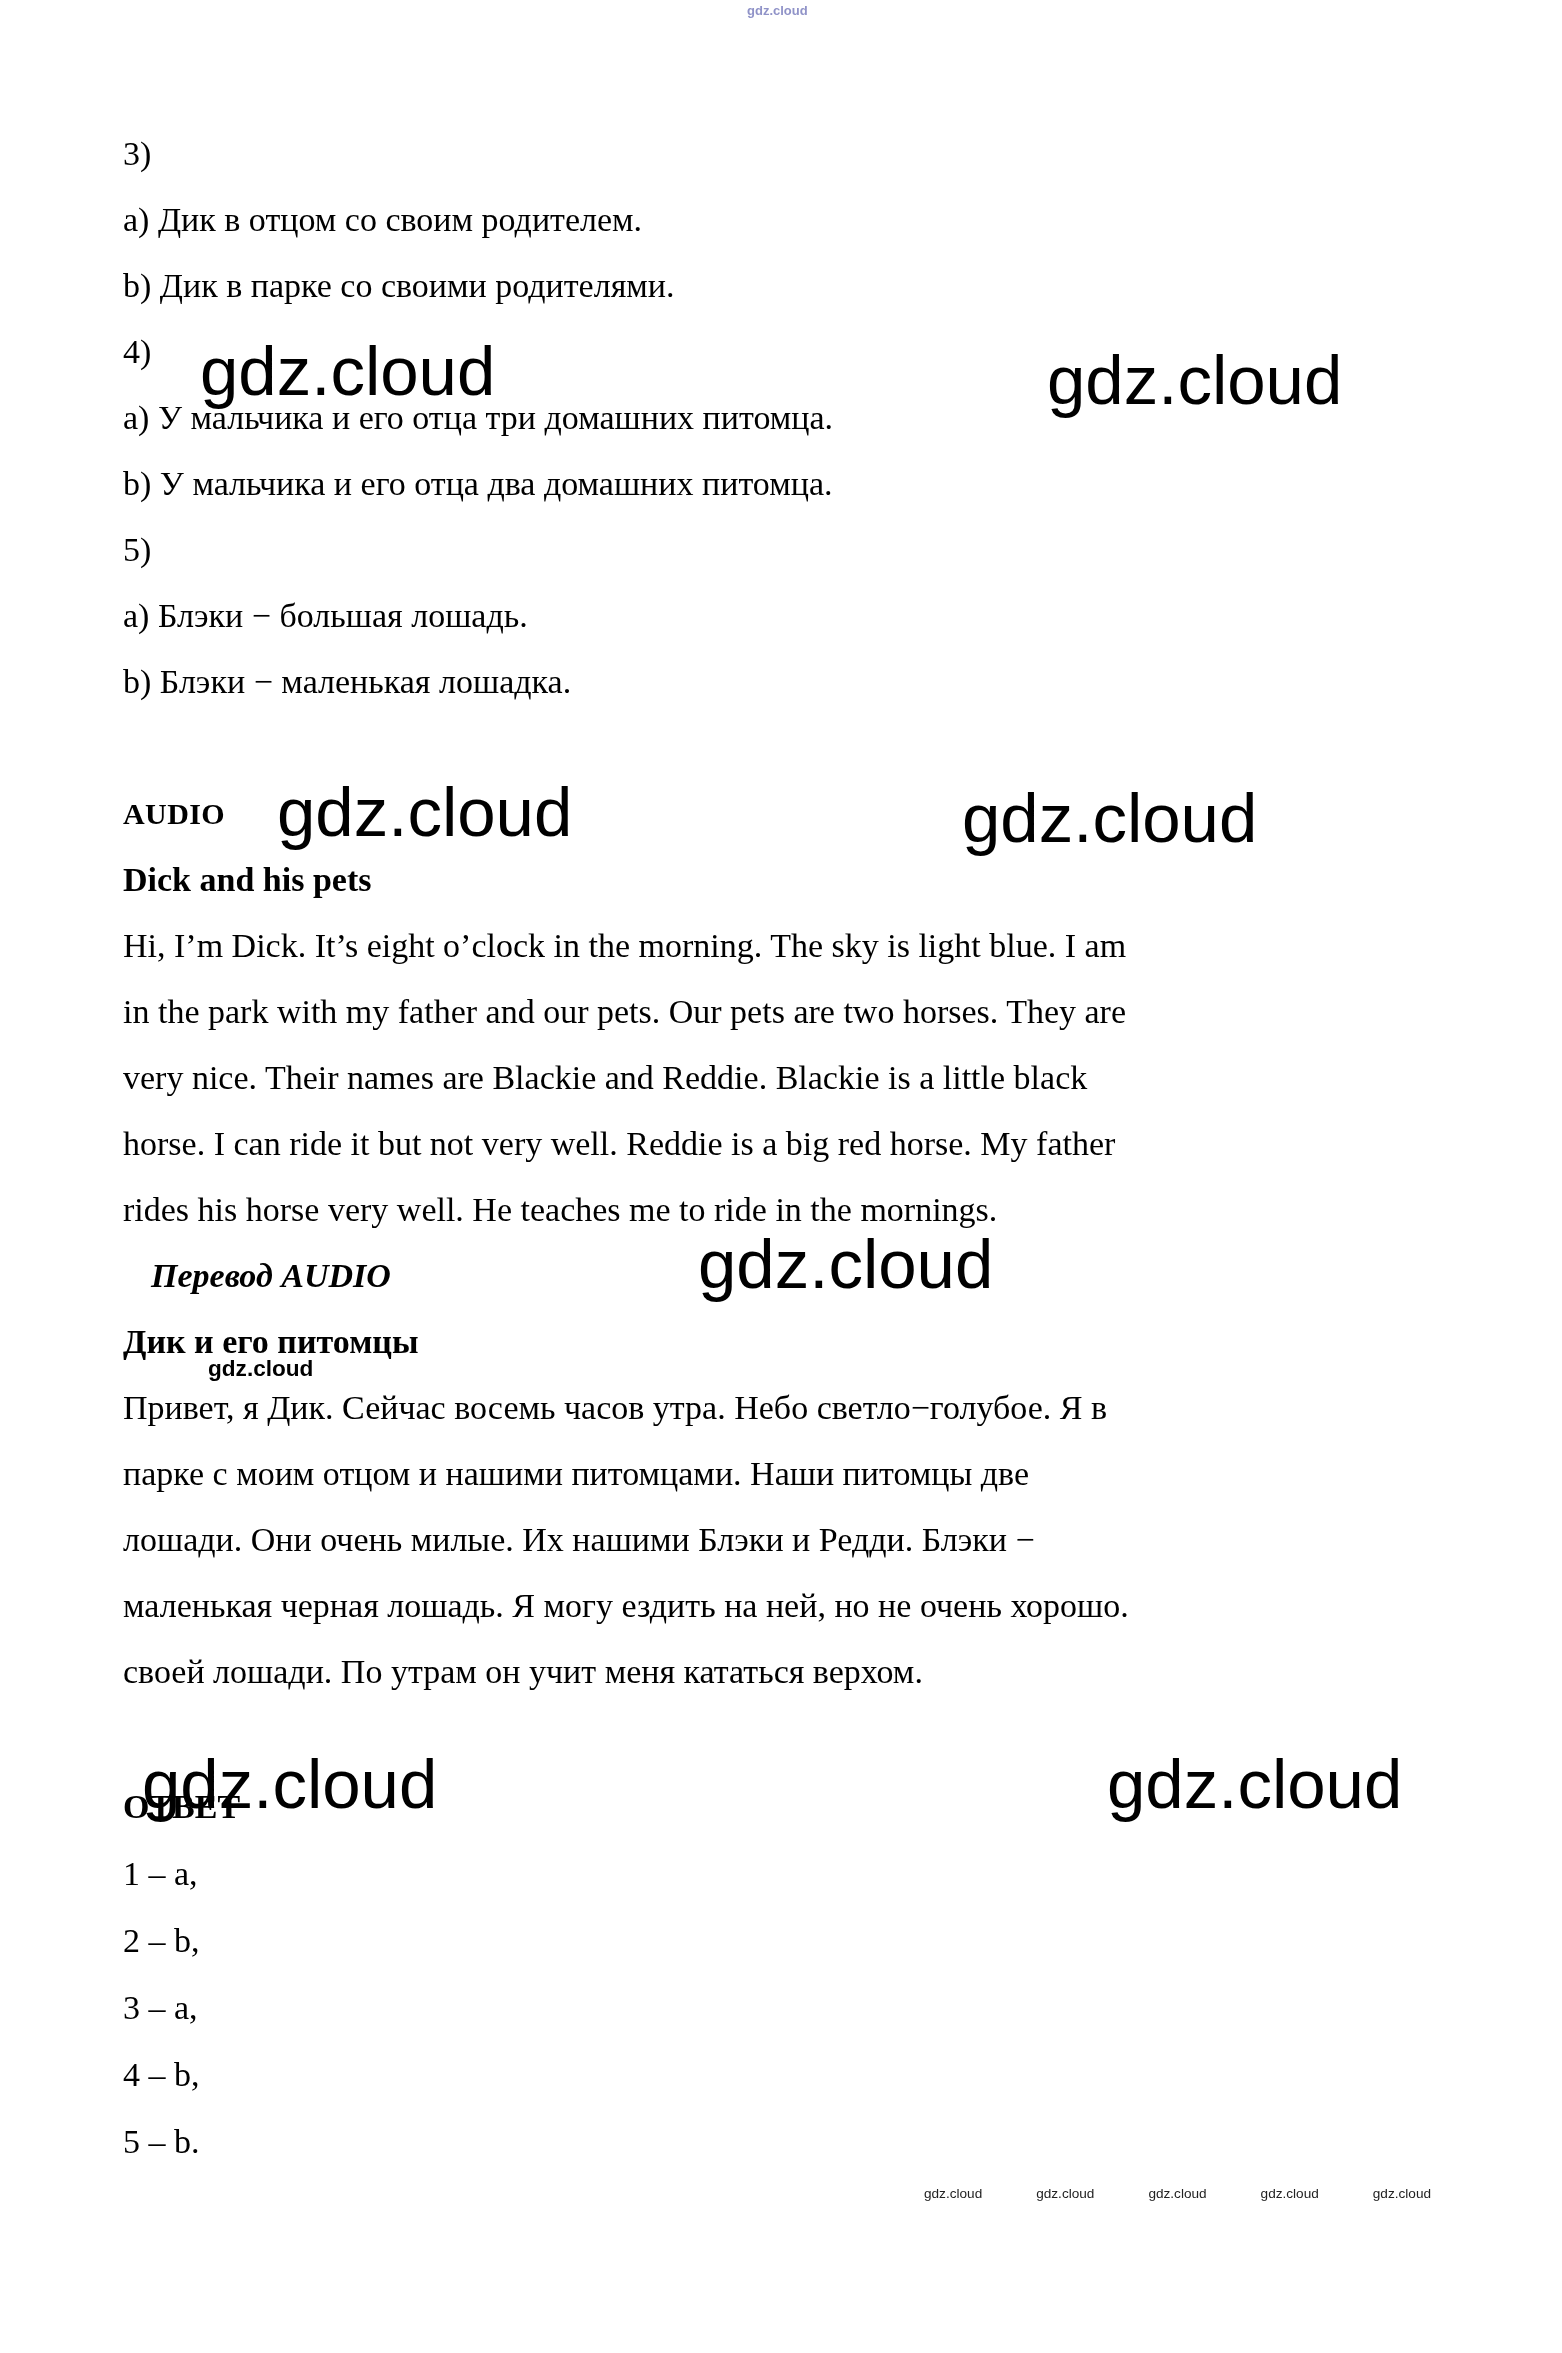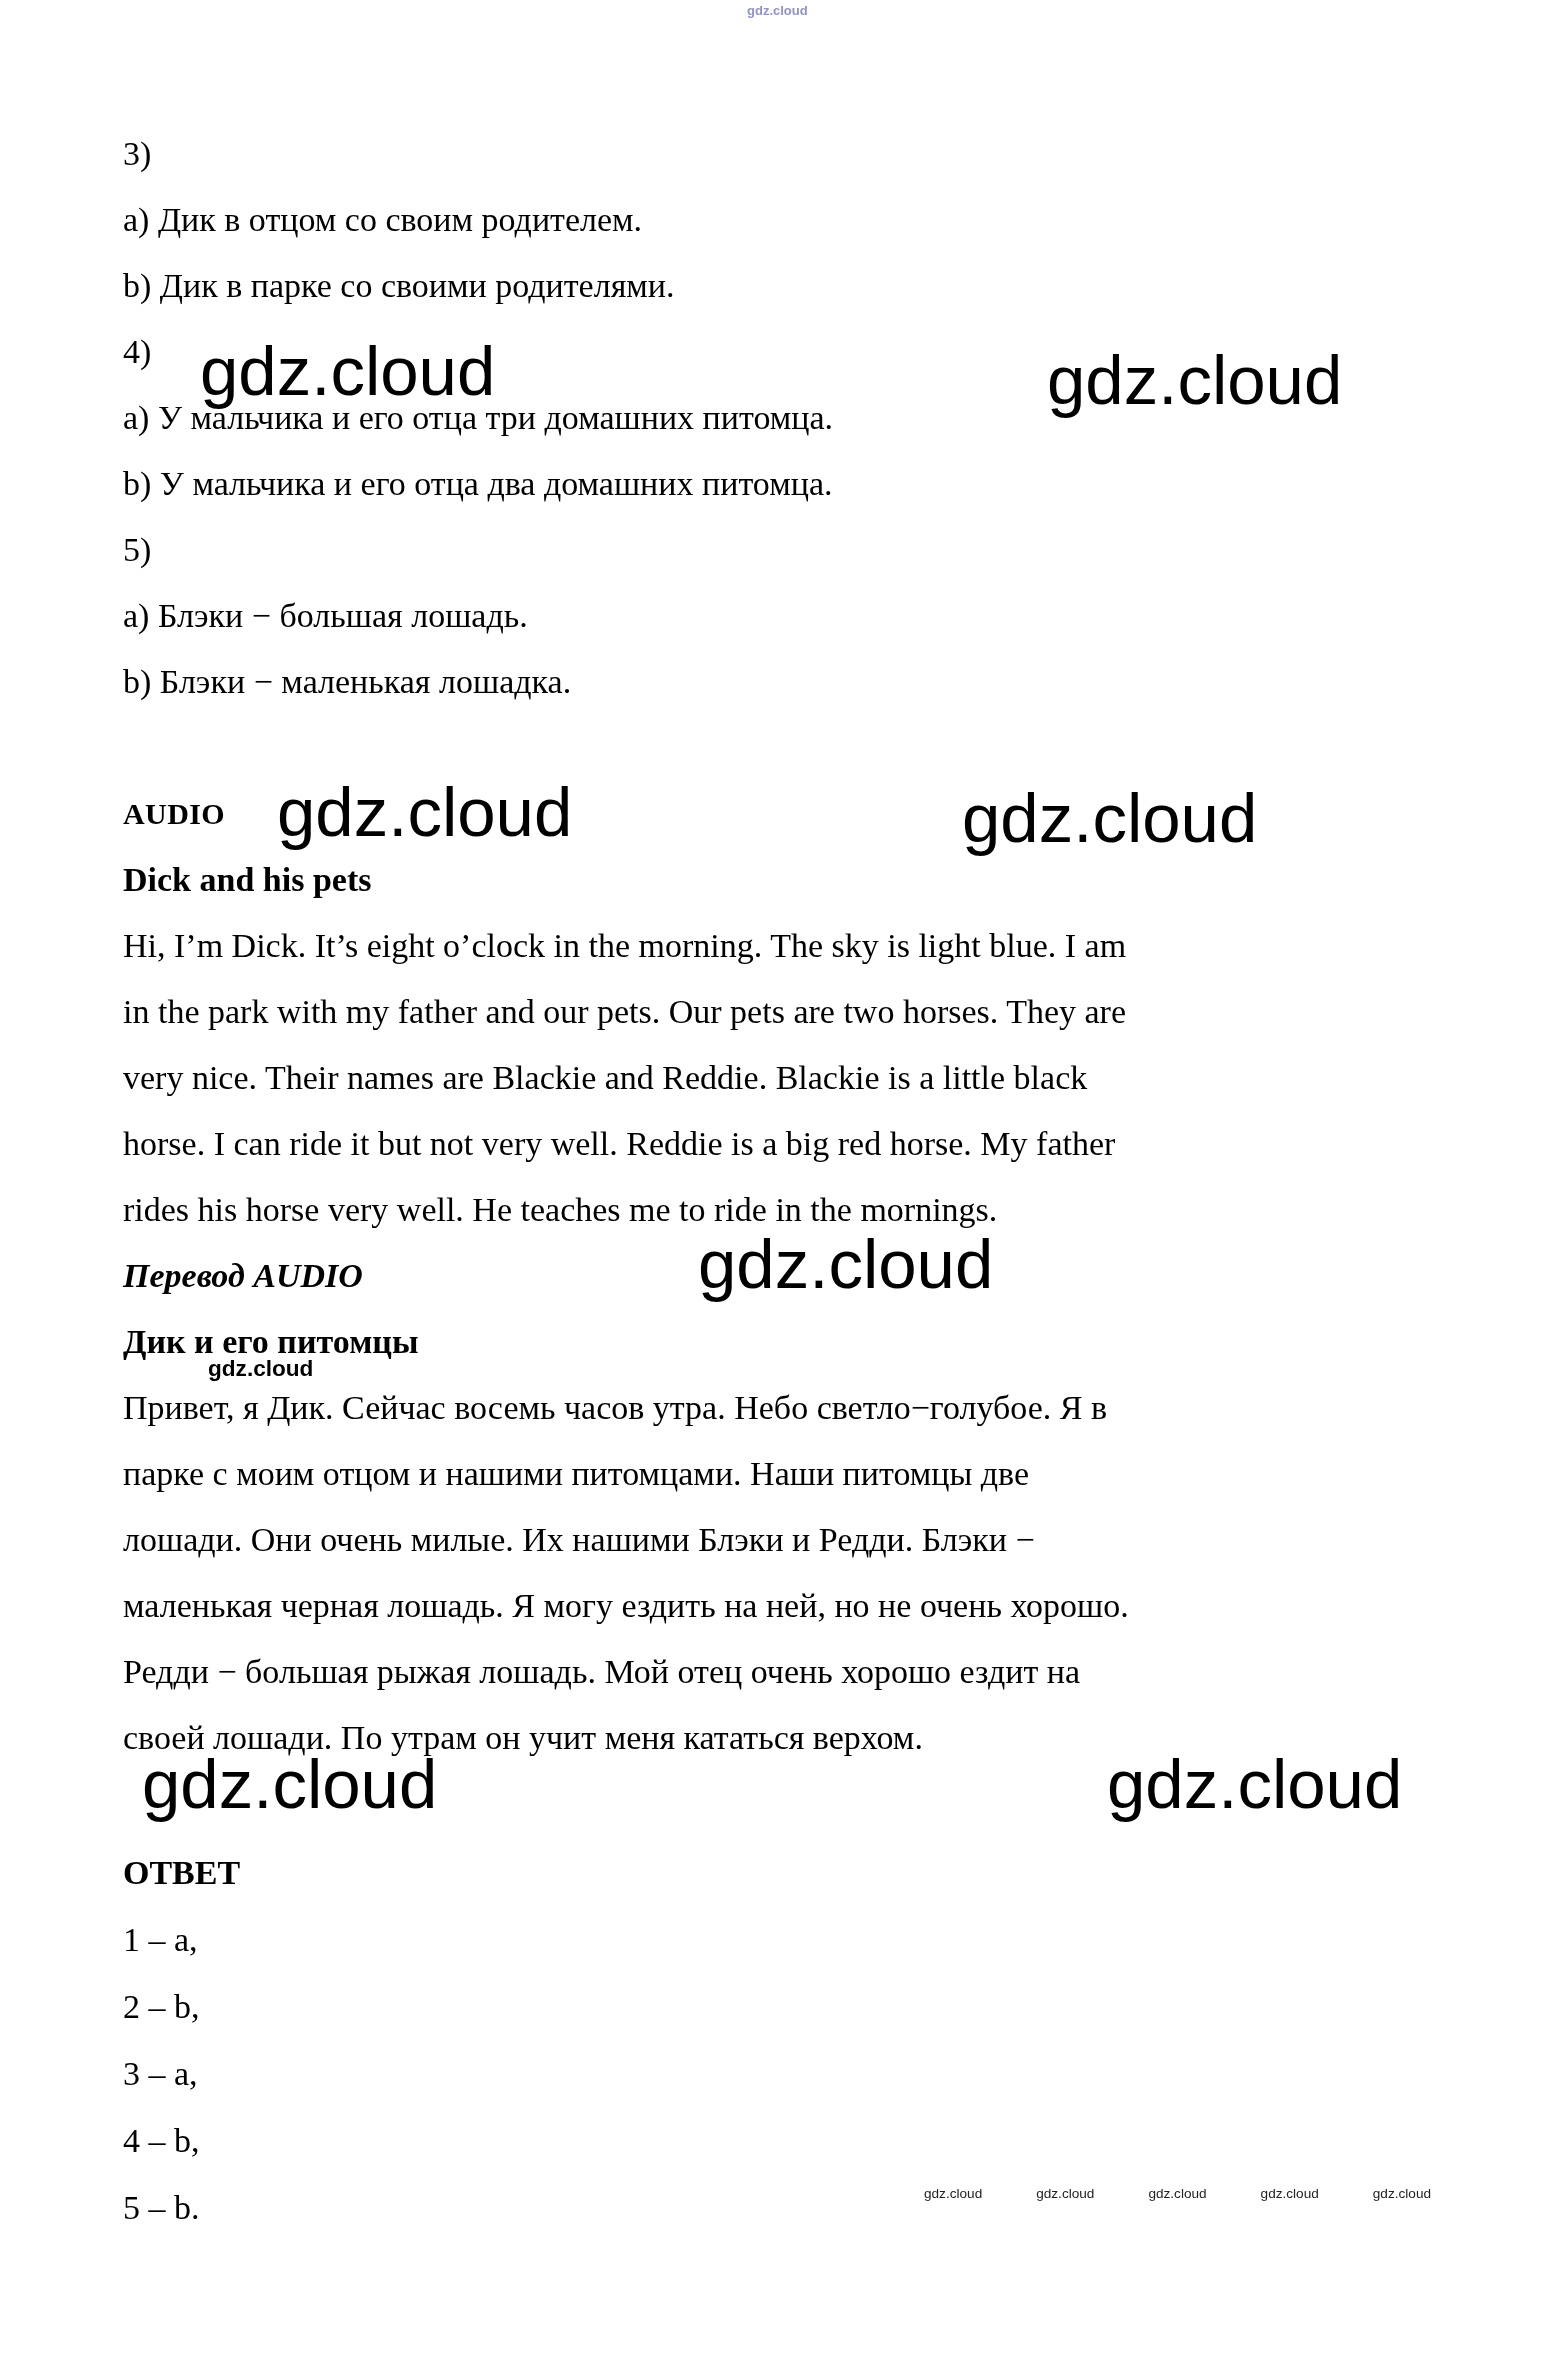--- a/index.html
+++ b/index.html
@@ -16,21 +16,21 @@
   .content {
     position: absolute;
     left: 123px;
     top: 121px;
     width: 1381px;
     font-size: 34px;
     line-height: 66px;
   }
   .line { white-space: nowrap; }
   .bold { font-weight: 700; }
-  .bold-italic { font-weight: 700; font-style: italic; }
+  .bold-italic { font-weight: 700; font-style: italic; margin-left: 28px; }
   .heading-audio {
     font-weight: 700;
     font-size: 30px;
     letter-spacing: 0.4px;
     margin-top: 66px;
   }
   .answers { line-height: 67px; }
   .answers-heading { margin-top: 69px; font-weight: 700; }
 
   
@@ -97,21 +97,20 @@
     </div>
 
     <div class="line bold-italic">Перевод AUDIO</div>
     <div class="line bold">Дик и его питомцы</div>
 
     <div class="para">
       <div class="line">Привет, я Дик. Сейчас восемь часов утра. Небо светло−голубое. Я в</div>
       <div class="line">парке с моим отцом и нашими питомцами. Наши питомцы две</div>
       <div class="line">лошади. Они очень милые. Их нашими Блэки и Редди. Блэки −</div>
       <div class="line">маленькая черная лошадь. Я могу ездить на ней, но не очень хорошо.</div>
-      <div class="line">Редди − большая рыжая лошадь. Мой отец очень хорошо ездит на</div>
       <div class="line">своей лошади. По утрам он учит меня кататься верхом.</div>
     </div>
 
     <div class="line answers-heading">ОТВЕТ</div>
     <div class="answers">
       <div class="line">1 – a,</div>
       <div class="line">2 – b,</div>
       <div class="line">3 – a,</div>
       <div class="line">4 – b,</div>
       <div class="line">5 – b.</div>

